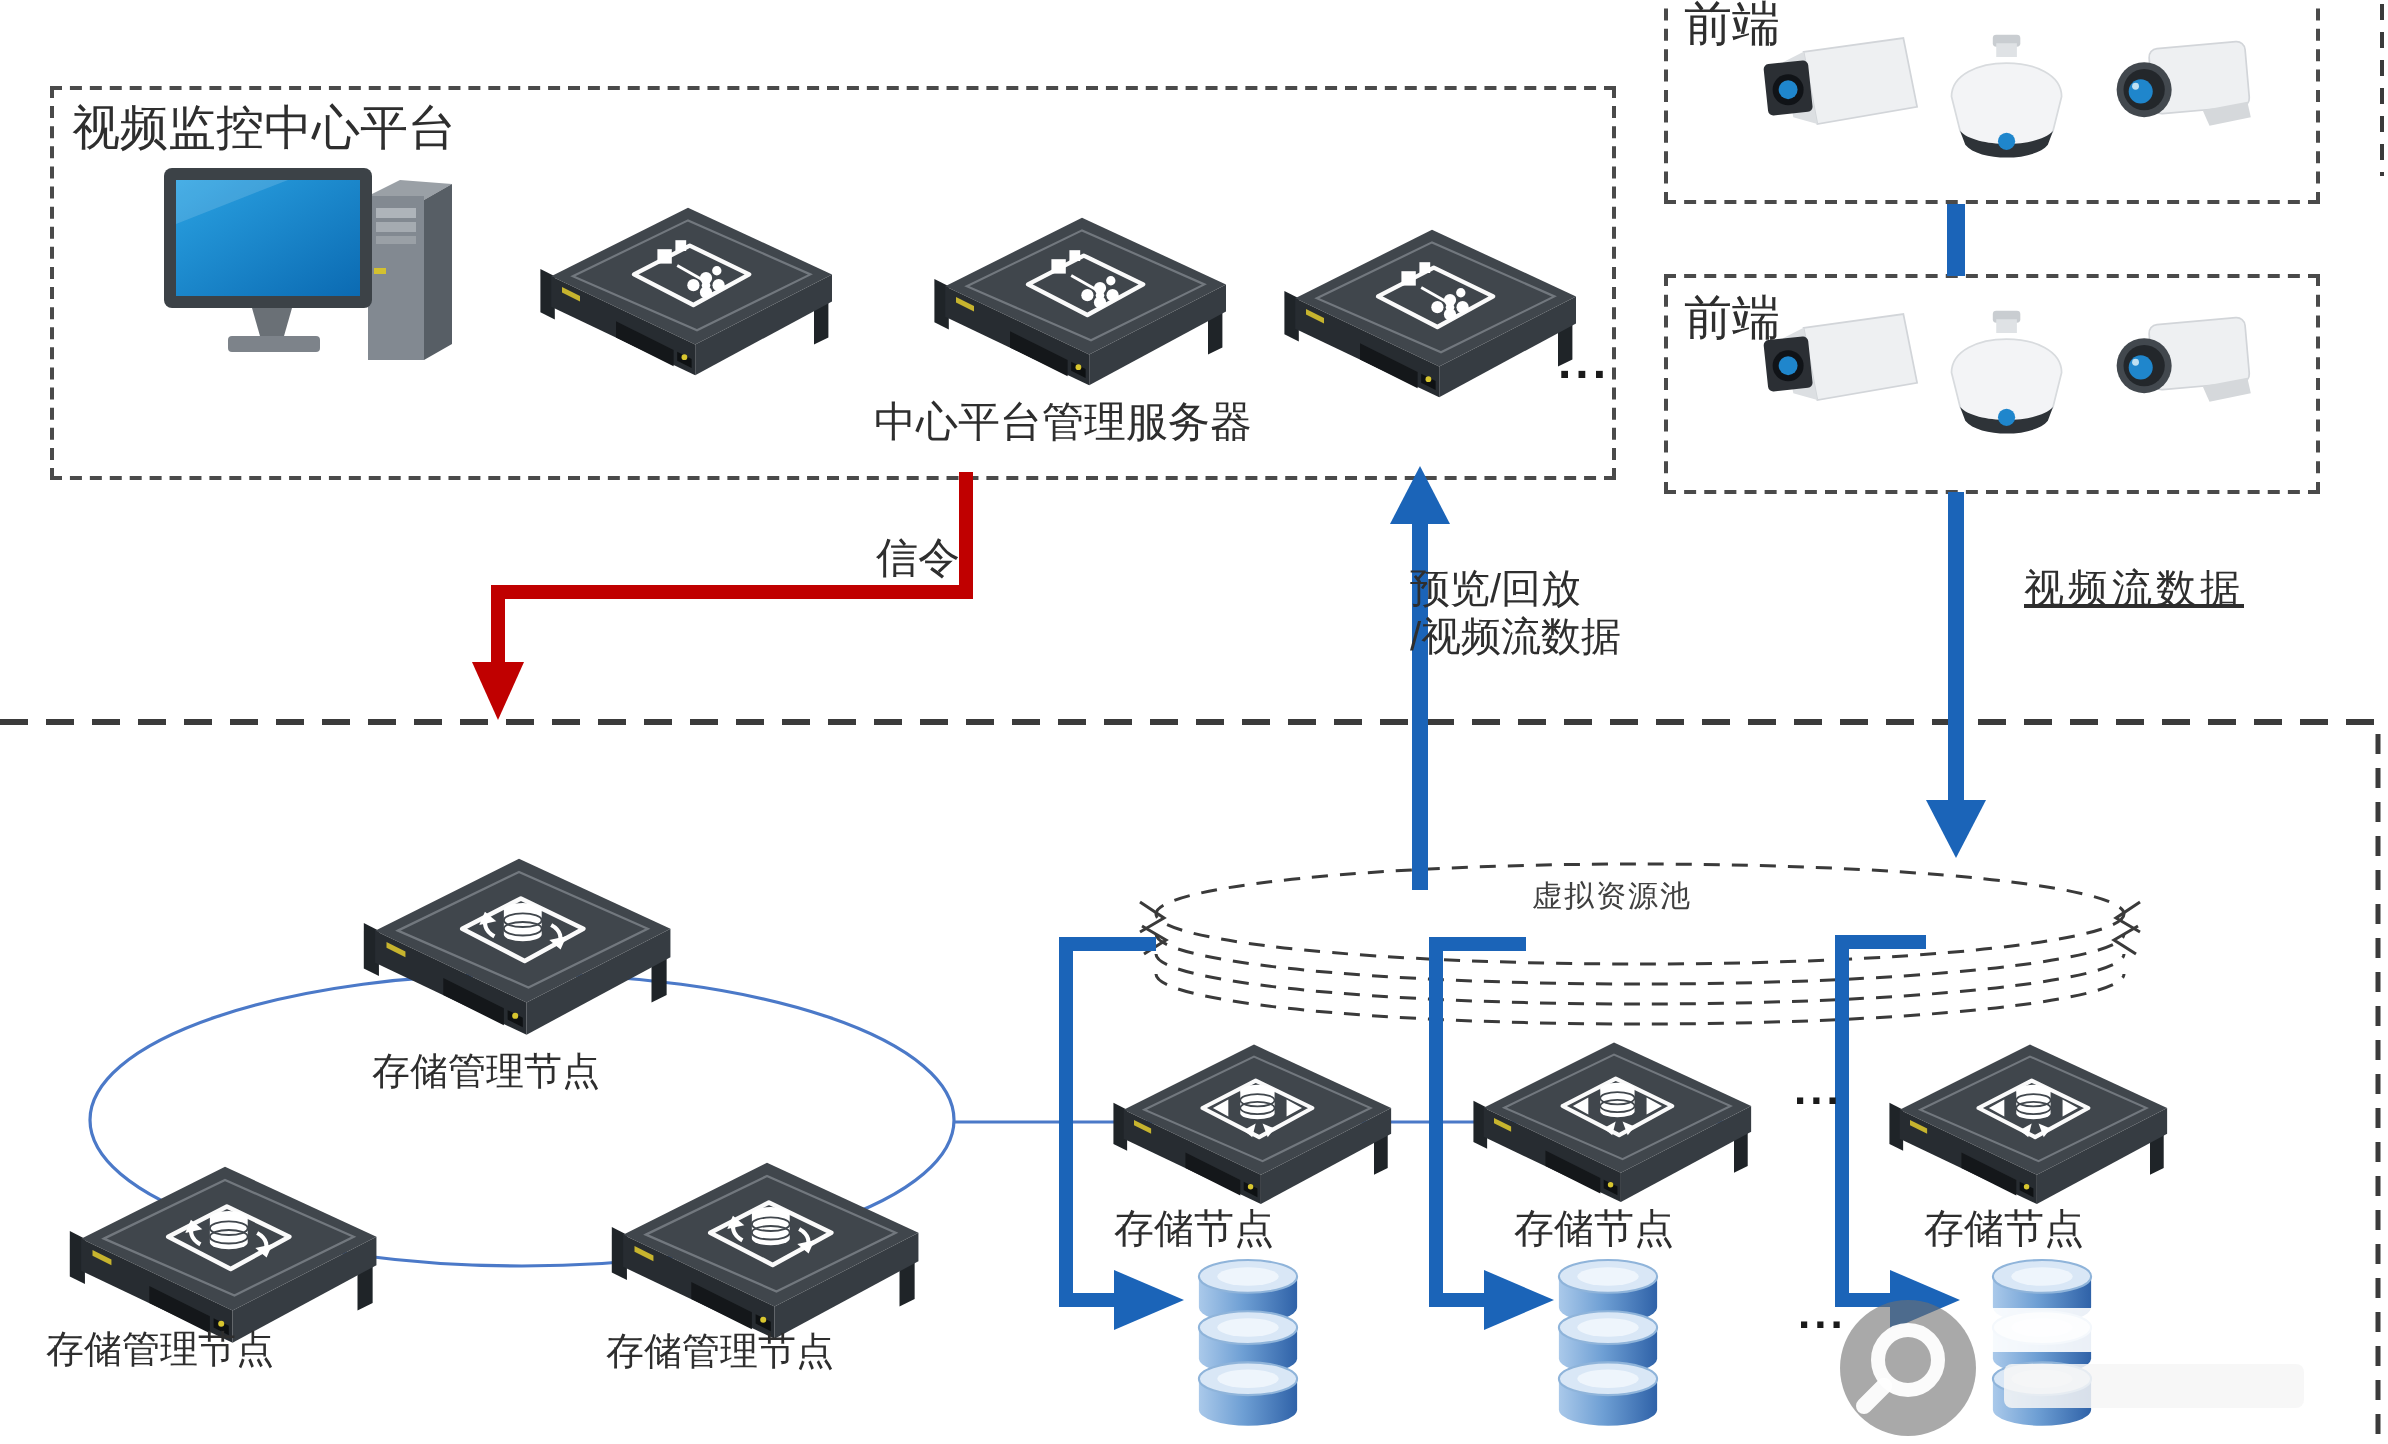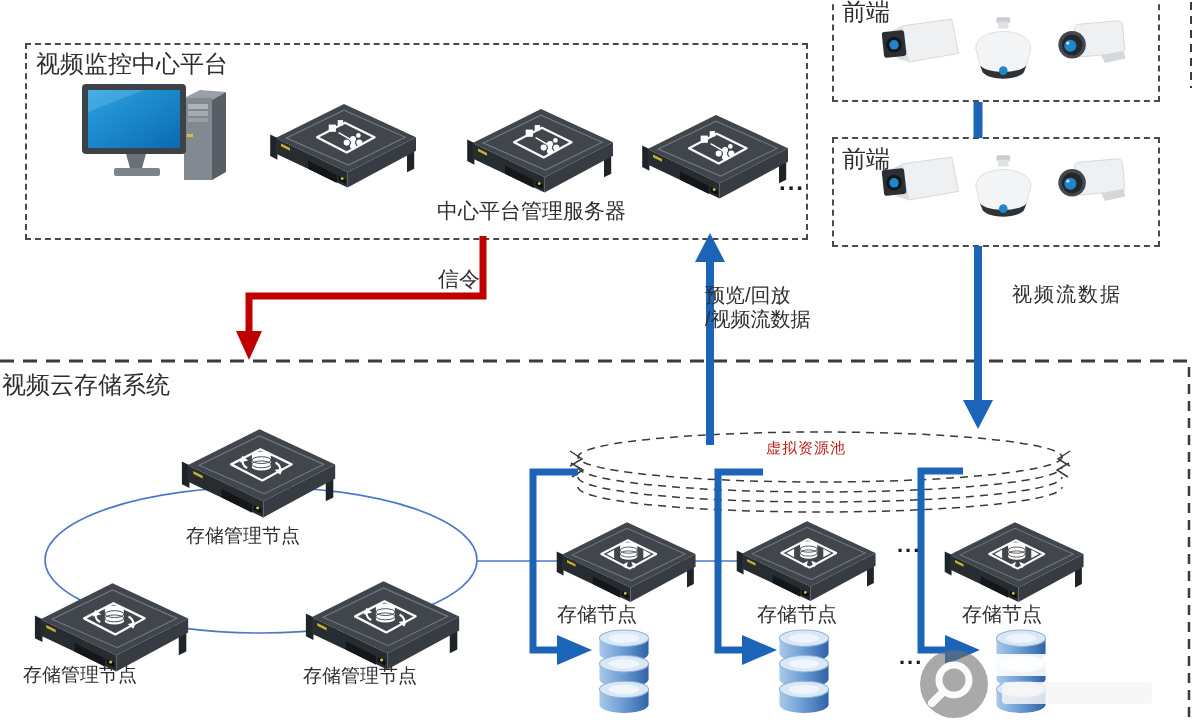--- a/index.html
+++ b/index.html
@@ -473,24 +473,23 @@
   <div class="lbl ellipsis" style="left:779px;top:168px;font-size:24px;">...</div>
 
   <div class="lbl" style="left:842px;top:-4px;font-size:24px;">前端</div>
   <div class="lbl" style="left:842px;top:143px;font-size:24px;">前端</div>
 
   <div class="lbl" style="left:438px;top:265px;font-size:21px;">信令</div>
   <div class="lbl" style="left:705px;top:283px;font-size:20px;line-height:24px;">
     <span>预览/回放</span><br>
     <span>/视频流数据</span>
   </div>
-  <div class="lbl" style="left:1012px;top:281px;font-size:20px;letter-spacing:2px;">视频流数据</div>
-
-  <div class="lbl" style="left:2px;top:369px;font-size:24px;">视频云存储系统</div>
-  <div class="lbl" style="left:766px;top:439px;font-size:15px;color:#b91c1c;letter-spacing:1px;">虚拟资源池</div>
+  <div class="lbl" style="left:1012px;top:281px;font-size:20px;letter-spacing:2px;text-decoration:underline;">视频流数据</div>
+
+  <div class="lbl" style="left:766px;top:439px;font-size:15px;color:#404040;letter-spacing:1px;">虚拟资源池</div>
 
   <div class="lbl center" style="left:186px;top:523px;width:170px;font-size:19px;">存储管理节点</div>
   <div class="lbl center" style="left:23px;top:662px;width:170px;font-size:19px;">存储管理节点</div>
   <div class="lbl center" style="left:303px;top:663px;width:170px;font-size:19px;">存储管理节点</div>
 
   <div class="lbl center" style="left:557px;top:601px;width:140px;font-size:20px;">存储节点</div>
   <div class="lbl center" style="left:757px;top:601px;width:140px;font-size:20px;">存储节点</div>
   <div class="lbl center" style="left:962px;top:601px;width:140px;font-size:20px;">存储节点</div>
 
   <div class="lbl ellipsis" style="left:897px;top:532px;font-size:22px;">...</div>

